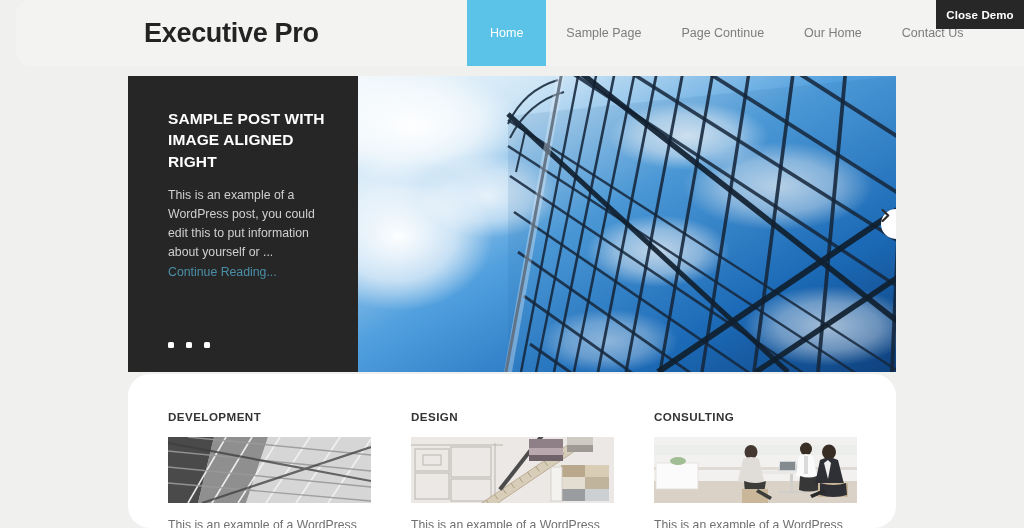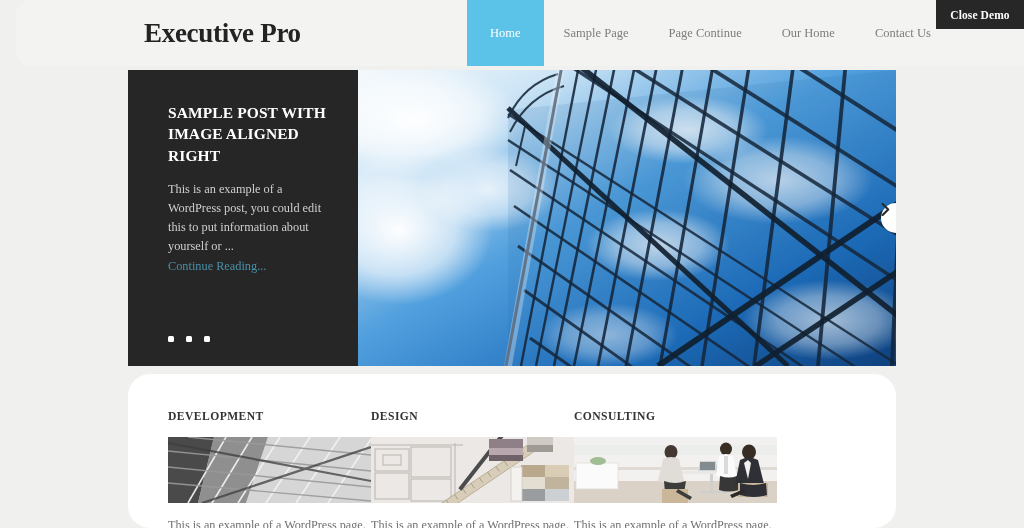--- a/index.html
+++ b/index.html
@@ -2,21 +2,21 @@
 <html><head>
 <meta charset="utf-8">
 <style>
   * { box-sizing: border-box; margin: 0; padding: 0; }
   html, body {
     width: 1024px; height: 528px;
     background: #f0f0ef;
     font-family: "Liberation Sans", sans-serif;
     overflow: hidden;
   }
-  .page { position: relative; width: 1024px; height: 404px; font-family: Liberation Serif, serif; }
+  .page { position: relative; width: 1024px; height: 404px; }
 
   
   .close-demo {
     position: absolute; top: 0; right: 0;
     width: 88px; height: 29px;
     background: #272727;
     color: #ffffff;
     font-size: 11.5px; font-weight: bold;
     display: flex; align-items: center; justify-content: center;
     letter-spacing: .1px;
@@ -46,21 +46,21 @@
     cursor: pointer; white-space: nowrap;
   }
   .nav-item.active {
     background: #5cc3e8; color: #ffffff;
     padding: 0 23px;
     margin-left: 12px;
   }
 
   
   .slider {
-    position: absolute; left: 128px; top: 70px;
+    position: absolute; left: 128px; top: 76px;
     width: 768px; height: 296px;
     background: #fca5a5; overflow: hidden;
   }
   .slide-text {
     position: absolute; left: 0; top: 0;
     width: 230px; height: 296px;
     background: #262626;
     padding: 32px 26px 0 40px;
   }
   .slide-title {
@@ -102,21 +102,21 @@
     box-shadow: 0 0 2px rgba(0,0,0,.22);
   }
   .slider-next svg { display: block; }
 
   
   .features {
     position: absolute; left: 128px; top: 374px;
     width: 768px; height: 154px;
     background: #ffffff;
     padding: 36px 40px 0 40px;
-    display: flex;  border-radius: 22px;
+    display: flex; gap: 40px; border-radius: 22px;
   }
   .feature { width: 203px; }
   .feature-title {
     font-size: 11.6px; font-weight: bold; color: #333333;
     text-transform: uppercase; letter-spacing: .45px;
   }
   .feature-thumb {
     margin-top: 14px; width: 203px; height: 66px;
     overflow: hidden; background: #d9d9d9;
   }

